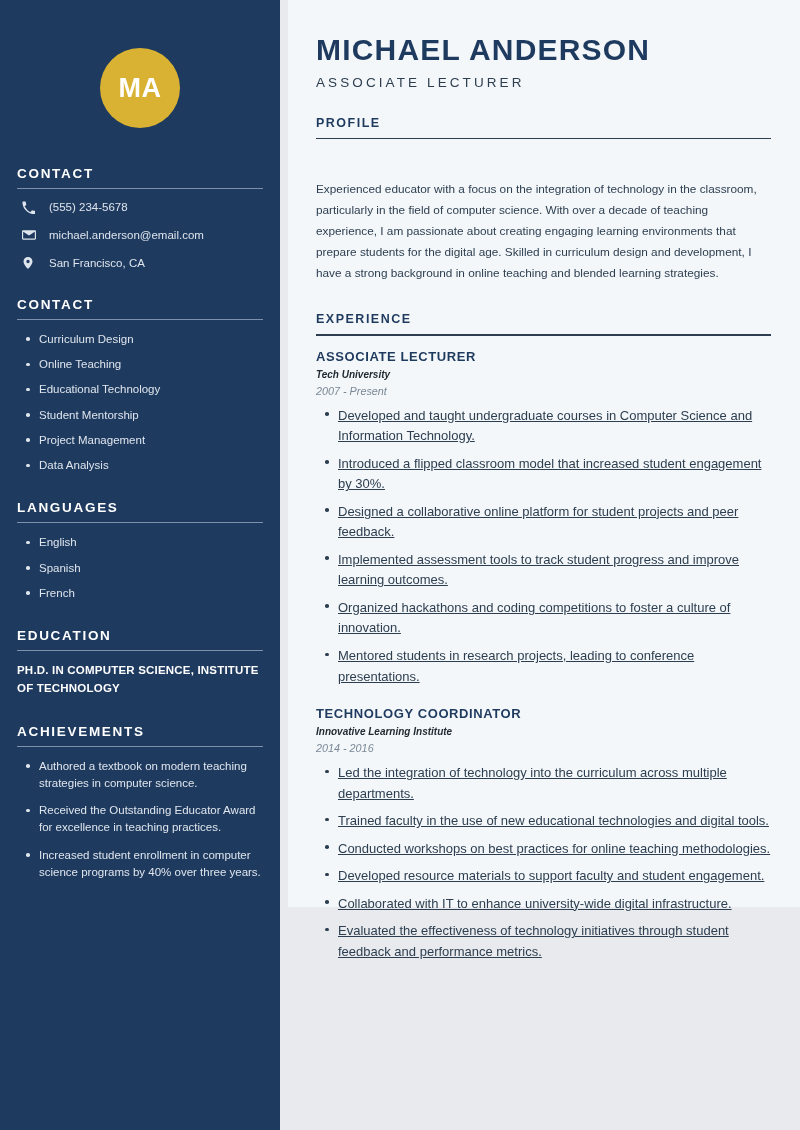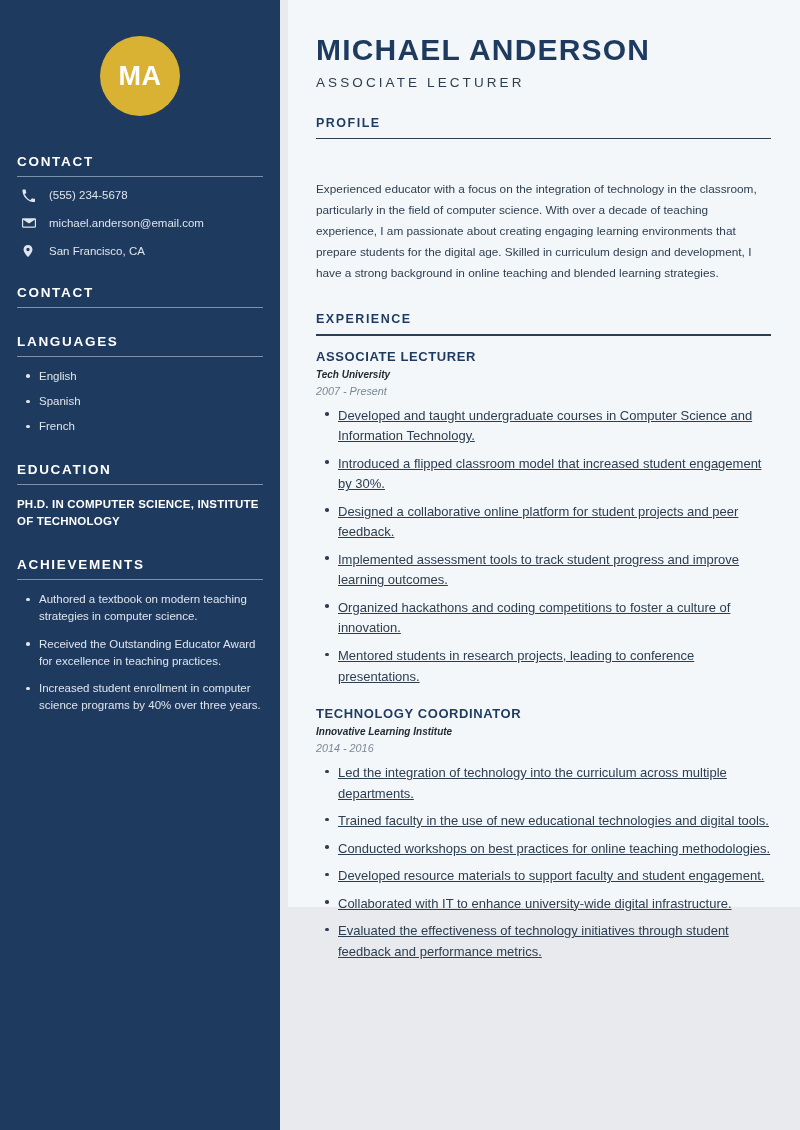--- a/index.html
+++ b/index.html
@@ -22,21 +22,21 @@
     display: flex;
     background: #e8eaed;
   }
 
   
   .sidebar {
     width: 280px;
     height: 1130px;
     background: #1e3a5f;
     flex: 0 0 280px;
-    padding: 0 17px;
+    padding: 12px 17px;
     position: relative;
   }
 
   .avatar-wrap {
     display: flex;
     justify-content: center;
     padding-top: 36px;
     padding-bottom: 38px;
   }
 
@@ -271,20 +271,28 @@
             <path d="M12 0C7 0 3 4 3 9c0 6.7 9 15 9 15s9-8.3 9-15c0-5-4-9-9-9zm0 12.3a3.3 3.3 0 1 1 0-6.6 3.3 3.3 0 0 1 0 6.6z"></path>
           </svg>
         </span>
         <span class="contact-text">San Francisco, CA</span>
       </div>
     </section>
 
     <section class="side-section">
       <div class="side-head">CONTACT</div>
       <div class="side-rule"></div>
+      <ul class="side-list">
+        <li>Curriculum Design</li>
+        <li>Online Teaching</li>
+        <li>Educational Technology</li>
+        <li>Student Mentorship</li>
+        <li>Project Management</li>
+        <li>Data Analysis</li>
+      </ul>
     </section>
 
     <section class="side-section">
       <div class="side-head">LANGUAGES</div>
       <div class="side-rule"></div>
       <ul class="side-list">
         <li>English</li>
         <li>Spanish</li>
         <li>French</li>
       </ul>

